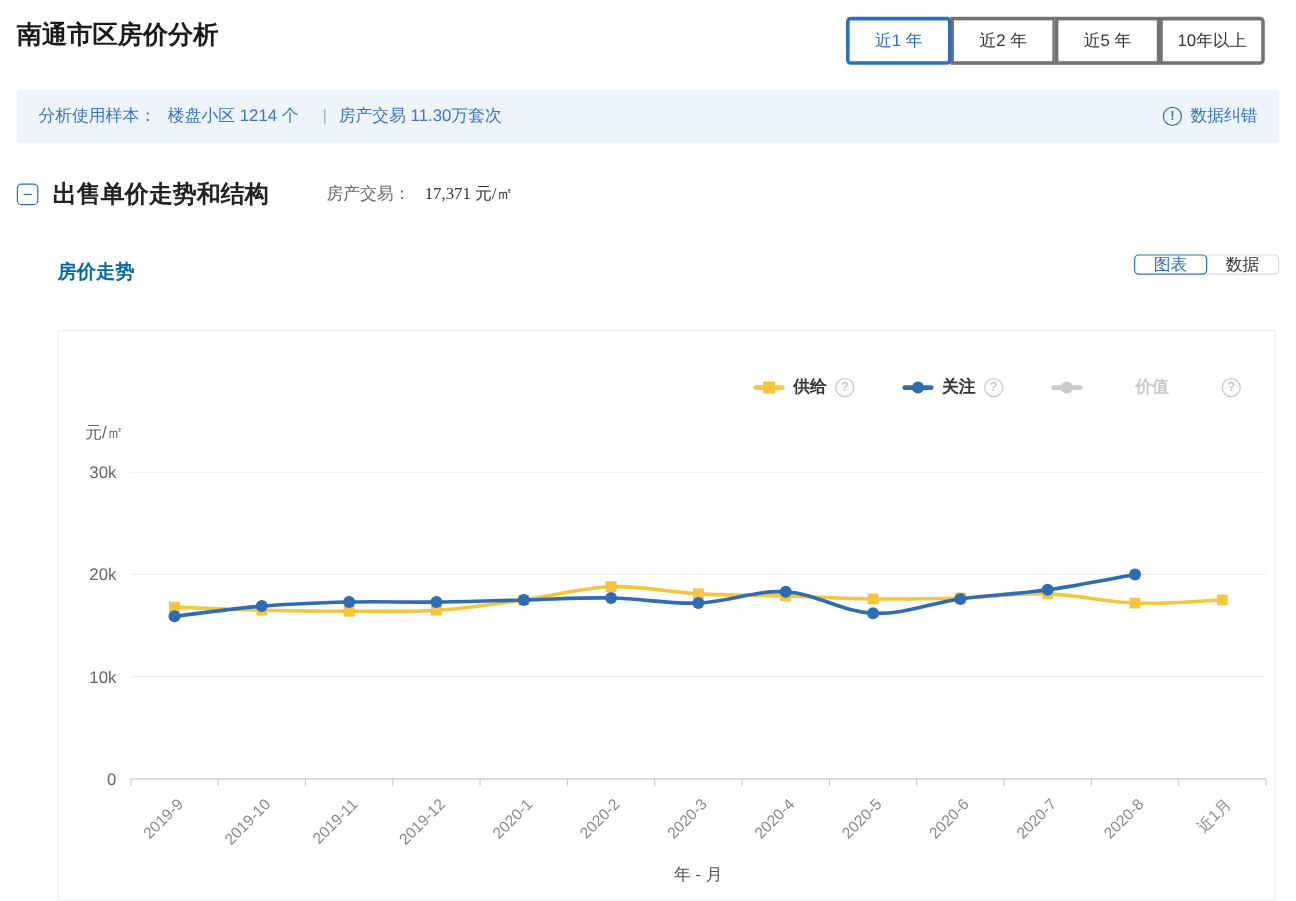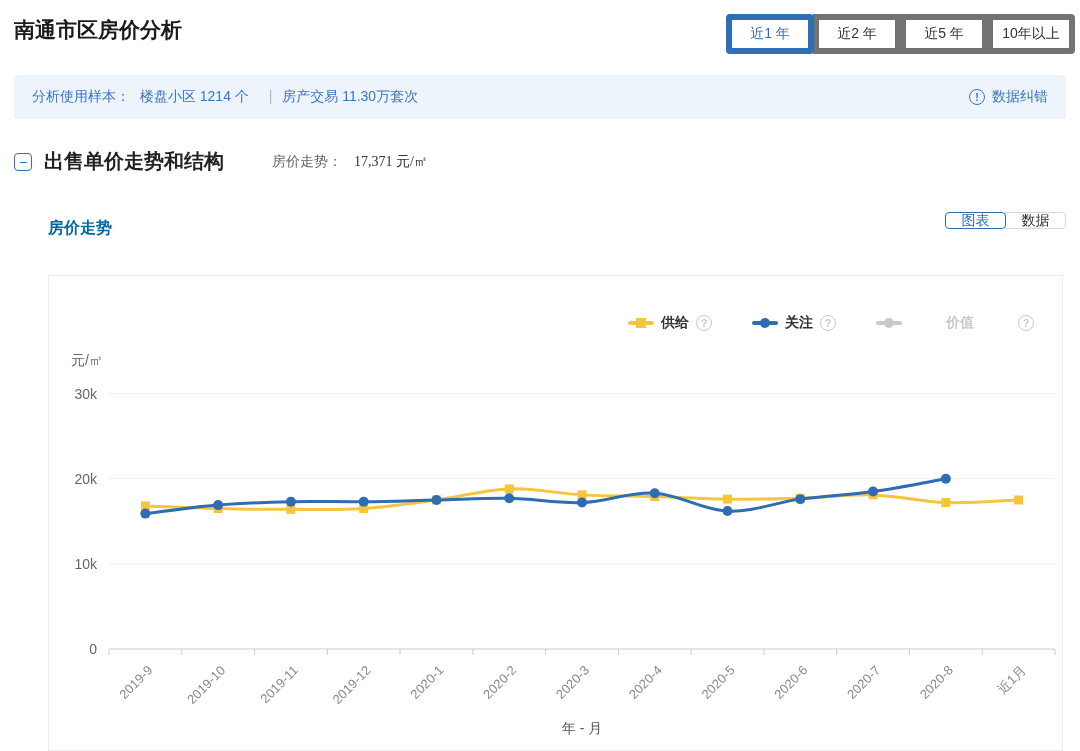--- a/index.html
+++ b/index.html
@@ -1,24 +1,24 @@
 <!DOCTYPE html>
 <html><head>
 <meta charset="utf-8">
 <style>
   * { margin:0; padding:0; box-sizing:border-box; }
   html,body { background:#fff; }
   body { font-family:"Liberation Sans","DejaVu Sans",sans-serif; color:#333; }
   .page { position:relative; width:1080px; height:751px; background:#fff; overflow:hidden; }
 
   
-  .hdr { position:absolute; left:14px; top:10px; right:5px; height:48px; }
+  .hdr { position:absolute; left:14px; top:10px; right:26px; height:48px; }
   .page-title { font-size:21px; font-weight:bold; color:#1a1a1a; line-height:40px; }
   .time-tabs { position:absolute; right:0; top:4px; display:flex; }
-  .time-tab { width:88px; height:40px; border:6px solid #737373; margin-left:-1px;
+  .time-tab { width:88px; height:40px; border:3px solid #737373; margin-left:-1px;
               background:#fff; font-size:14px; color:#333; display:flex; align-items:center;
               justify-content:center; cursor:pointer; position:relative; }
   .time-tab:first-child { border-radius:4px 0 0 4px; margin-left:0; }
   .time-tab:last-child { border-radius:0 4px 4px 0; }
   .time-tab.active { color:#2e6fb8; border-color:#2e6fb8; z-index:2; border-radius:4px; }
 
   
   .info-bar { position:absolute; left:14px; right:14px; top:75px; height:44px;
               background:#edf4fb; border-radius:3px; display:flex; align-items:center;
               justify-content:space-between; padding:18px 18px; font-size:14px; color:#3b74c6; }
@@ -91,21 +91,21 @@
     <div class="info-right">
       <span class="excl-icon">!</span>
       <span>数据纠错</span>
     </div>
   </div>
 
   <div class="section-hdr">
     <span class="collapse-box">−</span>
     <span class="section-title">出售单价走势和结构</span>
     <span class="avg-wrap">
-      <span class="avg-label">房价走势：</span>
+      <span class="avg-label">房产交易：</span>
       <span class="avg-value">17,371 元/㎡</span>
     </span>
   </div>
 
   <div class="panel-hdr">
     <div class="panel-title">房价走势</div>
     <div class="view-toggle" id="viewToggle">
         <div class="view-tab active">图表</div>
         <div class="view-tab">数据</div>
       </div>

